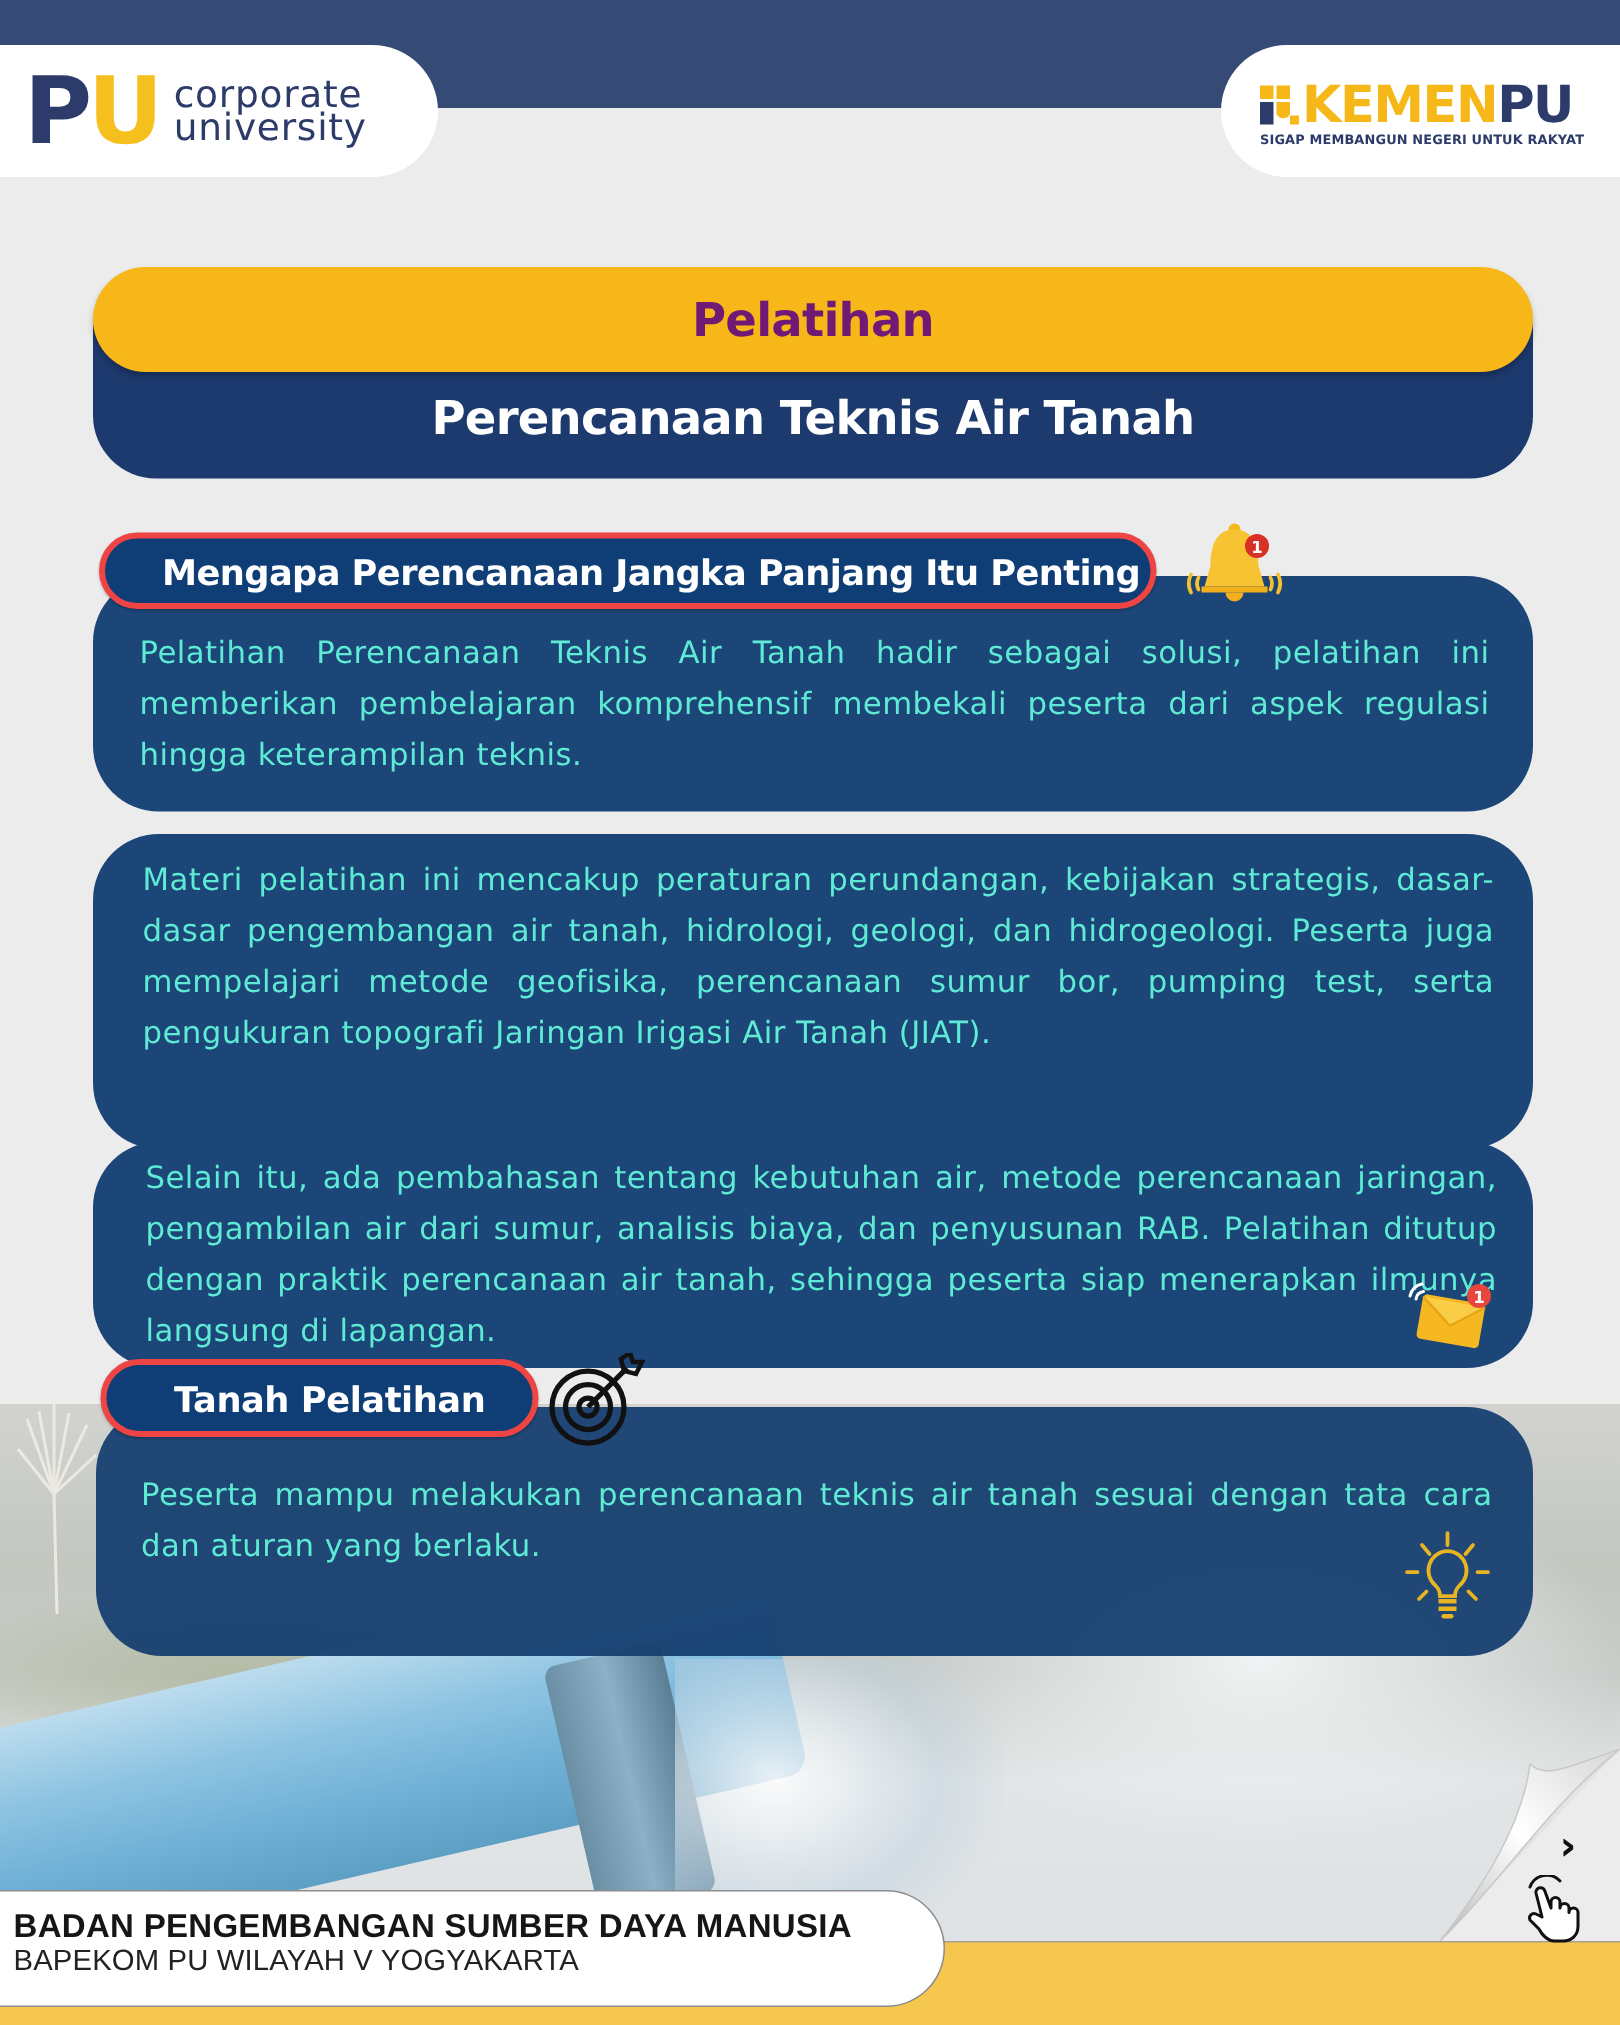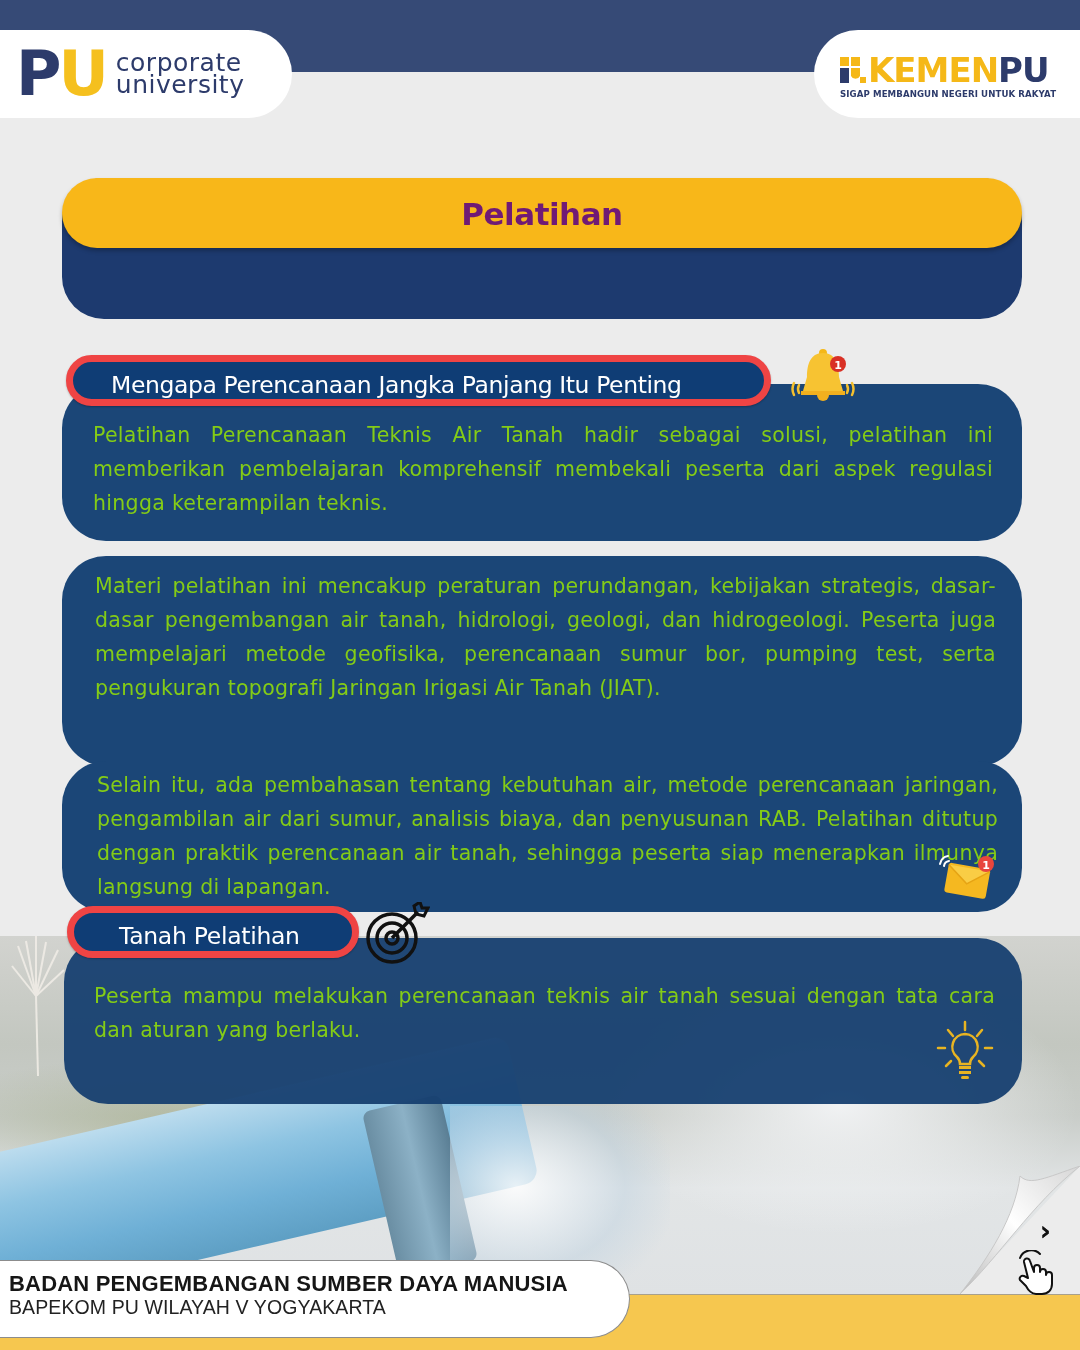--- a/index.html
+++ b/index.html
@@ -18,28 +18,28 @@
   .kemen-row { display: flex; align-items: center; font-family: "DejaVu Sans", sans-serif; font-weight: 900; font-size: 34px; line-height: 36px; letter-spacing: -1px; }
   .kemen-emblem { width: 26px; height: 30px; position: relative; margin-right: 2px; }
   .kemen-y { color: #f5b818; }
   .kemen-b { color: #2d3b6b; }
   .kemen-tag { font-family: "DejaVu Sans", sans-serif; font-weight: bold; font-size: 8.6px; color: #2d3b6b; margin-top: 1px; letter-spacing: 0.1px; }
 
   .title-block { position: absolute; left: 62px; top: 178px; width: 960px; height: 141px; background: #1d3a6f; border-radius: 42px; }
   .title-top { position: absolute; left: 0; top: 0; width: 960px; height: 70px; background: #f8b719; border-radius: 36px; box-shadow: 0 3px 4px rgba(0,0,0,0.25); text-align: center; font-family: "DejaVu Sans", sans-serif; font-weight: bold; font-size: 31px; line-height: 72px; color: #701a75; letter-spacing: -0.5px; }
   .title-bottom { position: absolute; left: 0; top: 70px; width: 960px; height: 71px; text-align: center; font-family: "DejaVu Sans", sans-serif; font-weight: bold; font-size: 31px; line-height: 62px; color: #fff; letter-spacing: -0.5px; }
 
-  .card { position: absolute; background: #1b4677; border-radius: 44px; color: #84cc16; font-family: "DejaVu Sans", sans-serif; font-size: 20.5px; line-height: 34px; text-align: justify; text-align-last: left; }
+  .card { position: absolute; background: #1b4677; border-radius: 44px; color: #5eead4; font-family: "DejaVu Sans", sans-serif; font-size: 20.5px; line-height: 34px; text-align: justify; text-align-last: left; }
   .card p { letter-spacing: 0.3px; }
   .card1 { left: 62px; top: 384px; width: 960px; height: 157px; padding: 34px 29px 0 31px; }
   .card2 { left: 62px; top: 556px; width: 960px; height: 210px; padding: 13px 26px 12px 33px; }
   .card3 { left: 62px; top: 734px; width: 960px; height: 151px; padding: 7px 24px 0 35px; margin-top: 27px; }
   .card4 { left: 64px; top: 938px; width: 958px; height: 166px; padding: 41px 27px 0 30px; background: rgba(22,63,112,0.95); }
 
-  .pill { position: absolute; background: #0f3d75; border: 7px solid #ef4444; border-radius: 26px; color: #fff; font-family: "DejaVu Sans", sans-serif; font-weight: normal; box-shadow: 0 1px 2px rgba(0,0,0,0.25); }
+  .pill { position: absolute; background: #0f3d75; border: 4px solid #ef4444; border-radius: 26px; color: #fff; font-family: "DejaVu Sans", sans-serif; font-weight: bold; box-shadow: 0 1px 2px rgba(0,0,0,0.25); }
   .pill1 { left: 66px; top: 355px; width: 705px; height: 51px; font-size: 23.5px; line-height: 46px; padding-left: 38px; letter-spacing: -0.4px; }
   .pill2 { left: 67px; top: 906px; width: 292px; height: 52px; font-size: 23.5px; line-height: 46px; padding-left: 45px; letter-spacing: -0.3px; }
 
   .bg-photo { position: absolute; left: 0; top: 936px; width: 1080px; height: 360px; overflow: hidden;
     background: linear-gradient(180deg, #d2d3cf 0%, #c3c7c0 30%, #c9cdc9 50%, #e2e5e6 70%, #dfe2e4 100%); }
   .bg-photo .blur1 { position: absolute; left: 0; top: 120px; width: 420px; height: 130px; background: radial-gradient(ellipse at 40% 50%, rgba(160,170,130,0.55), rgba(160,170,130,0) 70%); }
   .bg-photo .blur2 { position: absolute; left: 600px; top: 40px; width: 480px; height: 260px; background: radial-gradient(ellipse at 50% 50%, rgba(245,246,248,0.9), rgba(245,246,248,0) 70%); }
   .pipe { position: absolute; left: -40px; top: 225px; width: 560px; height: 150px; transform: rotate(-13deg); transform-origin: left top; background: linear-gradient(180deg, #bcdcee 0%, #8ec4e2 35%, #6fb0d6 70%, #5e9fc4 100%); border-radius: 14px; }
   .pipe-joint { position: absolute; left: 380px; top: 165px; width: 80px; height: 170px; transform: rotate(-13deg); background: linear-gradient(90deg, #6a8ea3, #8cb1c6 50%, #5a7e94); border-radius: 8px; }
   .water { position: absolute; left: 450px; top: 170px; width: 220px; height: 200px; background: radial-gradient(ellipse at 30% 40%, rgba(255,255,255,0.85), rgba(190,210,225,0.45) 50%, rgba(255,255,255,0) 75%); }
@@ -91,20 +91,21 @@
       </svg>
     </span>
     <span class="kemen-y">KEMEN</span>
     <span class="kemen-b">PU</span>
   </div>
   <div class="kemen-tag">SIGAP MEMBANGUN NEGERI UNTUK RAKYAT</div>
 </div>
 
 <div class="title-block">
   <div class="title-top">Pelatihan</div>
+  <div class="title-bottom">Perencanaan Teknis Air Tanah</div>
 </div>
 
 <div class="bg-photo">
   <div class="blur1"></div>
   <div class="blur2"></div>
   <svg class="grass" viewBox="0 0 60 140">
     <g stroke="#f2eee8" stroke-width="2" fill="none" opacity="0.85">
       <path d="M30 140 L28 60"></path>
       <path d="M28 60 L10 10"></path>
         <path d="M28 60 L18 5"></path>

